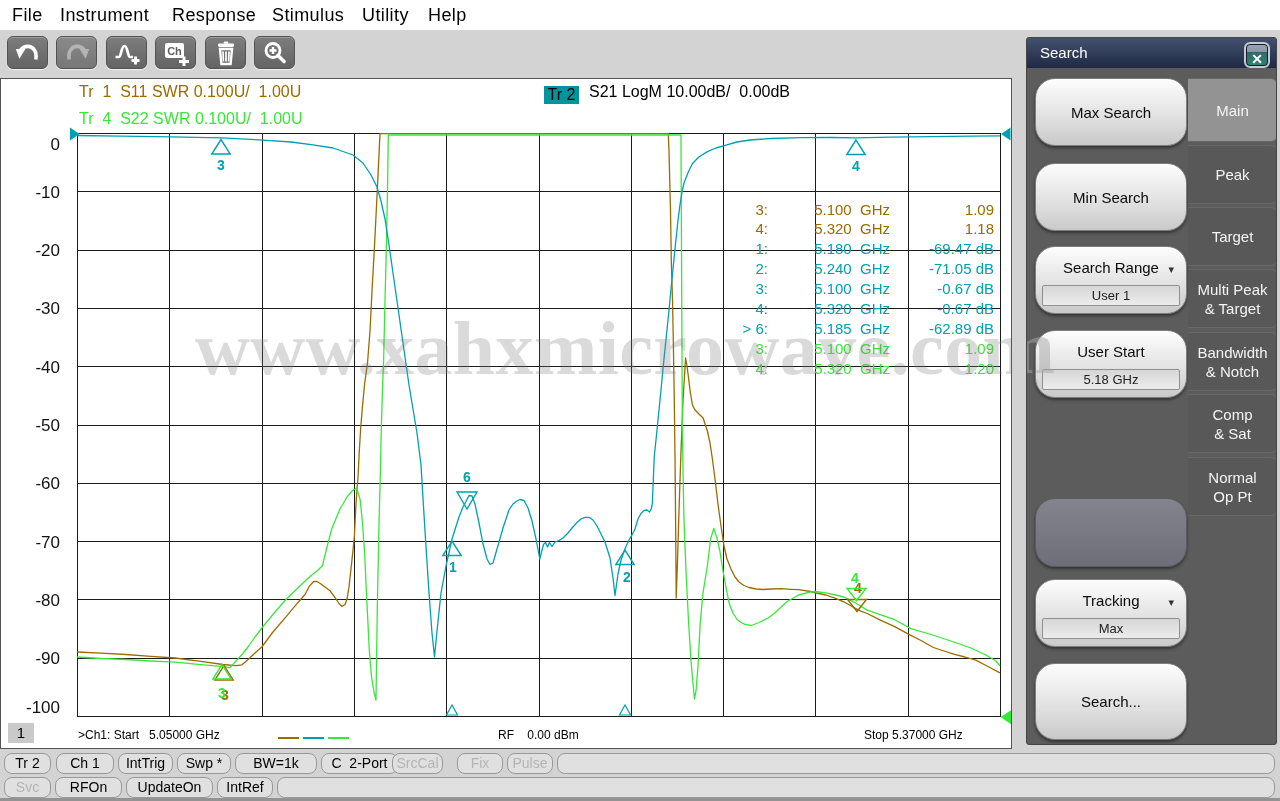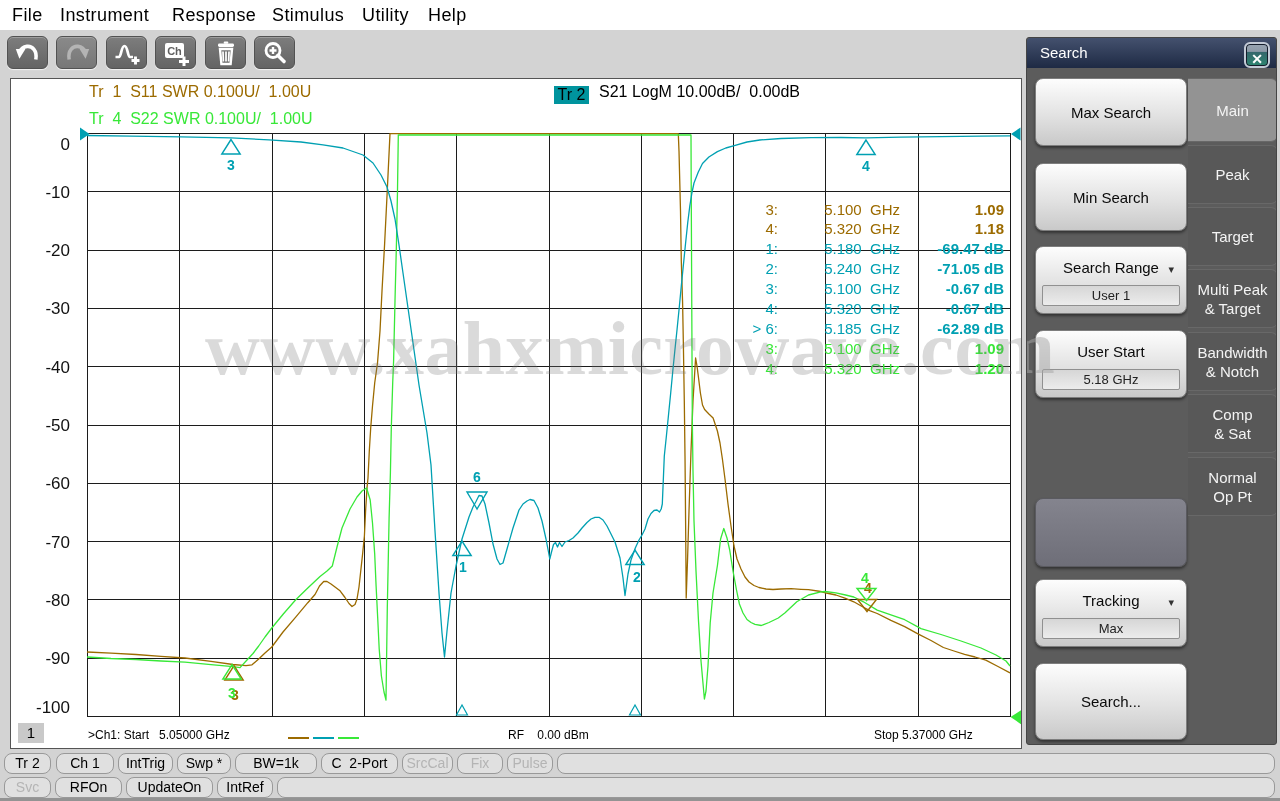--- a/index.html
+++ b/index.html
@@ -7,51 +7,51 @@
 
 #menubar { position:absolute; left:0; top:0; width:1280px; height:30px; background:#fff; }
 #menubar span { position:absolute; top:5px; font-size:18px; letter-spacing:0.4px; color:#000; }
 
 .tbtn { position:absolute; top:36px; width:41px; height:33px; border-radius:6px;
   background:linear-gradient(#7d7d7d,#646464); border:1px solid #525252;
   box-shadow:0 1px 1px rgba(255,255,255,.7), inset 0 1px 0 rgba(255,255,255,.25);
   display:flex; align-items:center; justify-content:center; }
 .tbtn.pressed { background:linear-gradient(#8a8a8a,#777); }
 
-#panel { position:absolute; left:10px; top:78px; width:1012px; height:671px;
+#panel { position:absolute; left:0; top:78px; width:1012px; height:671px;
   background:#fff; border:1px solid #555; overflow:hidden; }
 #panel .plot { position:absolute; left:0; top:0; }
 .leg { position:absolute; font-size:16px; white-space:pre; }
 .tr2box { position:absolute; left:543px; top:7px; width:35px; height:18px; background:#00949e;
   color:#000; font-size:16px; text-align:center; line-height:18px; }
 .wmark { position:absolute; left:194px; top:226px; width:900px; font-family:"Liberation Serif",serif;
   font-weight:bold; font-size:76px; color:rgba(122,122,122,0.28); letter-spacing:0.4px;
   white-space:pre; z-index:6; pointer-events:none; }
 .mrow { position:absolute; left:710px; width:283px; height:20px; font-size:15px; z-index:4; }
 .mrow .ml { position:absolute; right:226px; }
 .mrow .mf { position:absolute; right:104px; }
-.mrow .mv { position:absolute; right:0;font-weight:bold; }
+.mrow .mv { position:absolute; right:0; }
 .botlab { position:absolute; font-size:12px; color:#000; top:649px; }
 #chbox { position:absolute; left:7px; top:644px; width:26px; height:20px; background:#c9c9c9;
   font-size:15px; text-align:center; line-height:20px; color:#000; }
 .dash { position:absolute; top:658px; width:21px; height:2px; }
 
 #spanel { position:absolute; left:1026px; top:37px; width:251px; height:708px;
   background:#5c5c5c; border:1px solid #454545; border-radius:3px; overflow:hidden; }
 .wmark2 { position:absolute; left:-823px; top:266px; font-family:"Liberation Serif",serif;
   font-weight:bold; font-size:76px; color:rgba(165,165,165,0.5); letter-spacing:0.4px;
   white-space:pre; z-index:9; pointer-events:none; }
 #stitle { position:absolute; left:0; top:0; width:100%; height:30px; border-radius:3px 3px 0 0;
   background:linear-gradient(#44516e,#1e2a44); color:#fff; font-size:15px; line-height:30px;
   padding-left:13px; }
 #sclose { position:absolute; left:217px; top:4px; width:26px; height:26px; border-radius:6px;
   background:linear-gradient(180deg,#98a4b2 0%,#8d99a7 34%,#35666c 35%,#2d8570 100%);
   border:2px solid #c3cad6; box-shadow:inset 0 0 0 1px #141c2a;
   color:#fff; font-size:14px; font-weight:bold; text-align:center; line-height:30px; }
-.sbtn { position:absolute; left:8px; width:152px; border-radius:8px;
+.sbtn { position:absolute; left:8px; width:152px; border-radius:20px;
   background:linear-gradient(#fdfdfd,#e2e2e2 55%,#c9c9c9); border:1px solid #7e7e7e;
   box-shadow:0 2px 3px rgba(0,0,0,.45); color:#0a0a0a; font-size:15px; text-align:center;
   display:flex; align-items:center; justify-content:center; }
 .sbtn.hassub { align-items:flex-start; }
 .sbtn.hassub .sbl { margin-top:12px; }
 .ssub { position:absolute; left:6px; bottom:7px; width:138px; height:21px;
   background:linear-gradient(#d6d6d6,#ececec); border:1px solid #909090; border-radius:2px;
   font-size:13px; line-height:19px; color:#222; }
 .sempty { background:linear-gradient(#84848e,#6e6e78); border-color:#5a5a60; }
 .darr { position:absolute; right:12px; top:16px; font-size:11px; color:#333; }
@@ -286,21 +286,21 @@
     <div class="tab" style="top:356px;height:59px">
       <span>Comp<br>&amp; Sat</span>
     </div>
 </div>
 <div class="stb" style="left:4px;top:753px;width:47px">Tr 2</div>
 <div class="stb" style="left:56px;top:753px;width:58px">Ch 1</div>
 <div class="stb" style="left:118px;top:753px;width:55px">IntTrig</div>
 <div class="stb" style="left:177px;top:753px;width:54px">Swp *</div>
 <div class="stb" style="left:235px;top:753px;width:82px">BW=1k</div>
 <div class="stb" style="left:321px;top:753px;width:77px">C&nbsp;&nbsp;2-Port</div>
-<div class="stb dis" style="left:402px;top:753px;width:51px">SrcCal</div>
+<div class="stb dis" style="left:392px;top:753px;width:51px">SrcCal</div>
 <div class="stb dis" style="left:457px;top:753px;width:46px">Fix</div>
 <div class="stb dis" style="left:507px;top:753px;width:46px">Pulse</div>
 <div class="stb" style="left:557px;top:753px;width:718px"></div>
 <div class="stb dis" style="left:4px;top:777px;width:47px">Svc</div>
 <div class="stb" style="left:55px;top:777px;width:67px">RFOn</div>
 <div class="stb" style="left:126px;top:777px;width:87px">UpdateOn</div>
 <div class="stb" style="left:217px;top:777px;width:56px">IntRef</div>
 <div class="stb" style="left:277px;top:777px;width:998px"></div>
 <div id="botstrip"></div>
 

